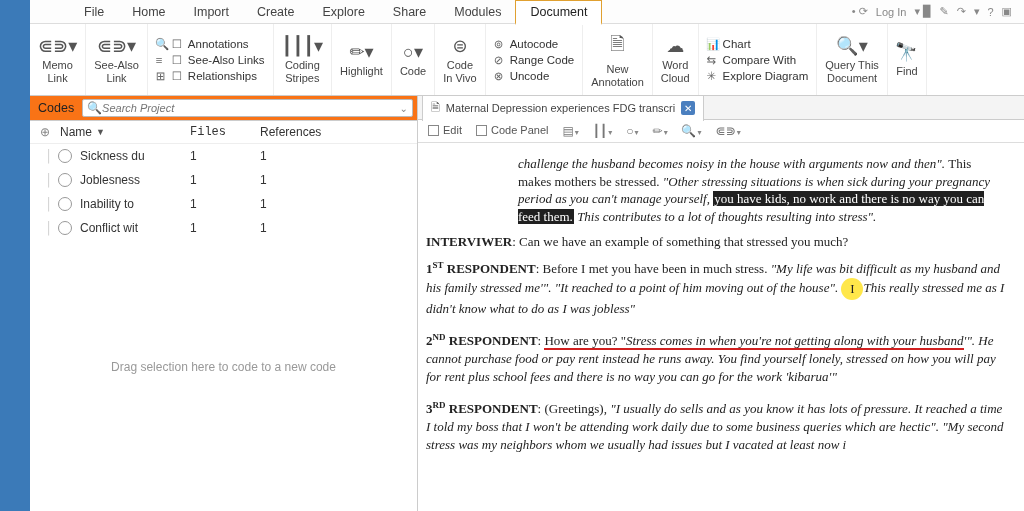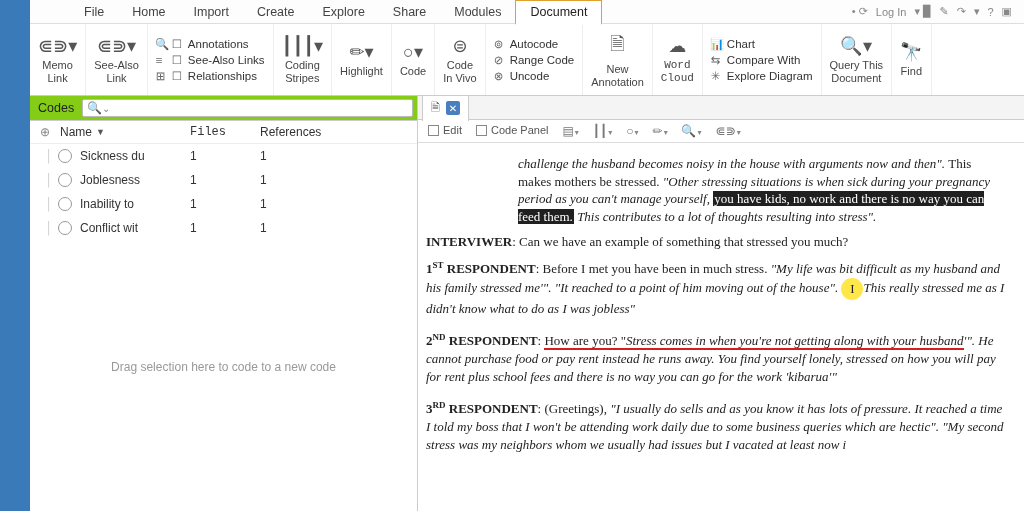--- a/index.html
+++ b/index.html
@@ -21,21 +21,21 @@
   .rgroup.big { flex-direction: column; }
   .rgroup .icon { font-size: 18px; color: #555; }
   .rgroup .lbl { font-size: 11px; color: #444; text-align: center; line-height: 1.1; margin-top: 2px; }
   .rmini { display: flex; flex-direction: column; gap: 2px; padding: 4px 8px; border-right: 1px solid #eee; font-size: 11.5px; color: #333; justify-content: center; }
   .rmini div { display: flex; align-items: center; gap: 4px; cursor: pointer; white-space: nowrap; }
   .rmini .ico { width: 12px; display: inline-block; color: #666; }
 
   
   .content { flex: 1; display: flex; overflow: hidden; }
   .sidepanel { width: 388px; display: flex; flex-direction: column; border-right: 1px solid #ccc; background: #fff; }
-  .panehdr { display: flex; align-items: center; padding: 3px 4px; border-bottom: 1px solid #ccc; background: #84cc16; gap: 4px; }
+  .panehdr { display: flex; align-items: center; padding: 3px 4px; border-bottom: 1px solid #ccc; background: #f97316; gap: 4px; }
   .panehdr .title { font-size: 12.5px; color: #222; padding: 2px 4px; }
   .panehdr .search { flex: 1; display: flex; align-items: center; border: 1px solid #bbb; border-radius: 2px; background: #fff; padding: 1px 4px; }
   .panehdr .search input { border: none; outline: none; font-size: 11px; width: 100%; font-style: italic; color: #888; }
   .panehdr .search .chev { color: #888; font-size: 10px; }
 
   .cols { display: flex; padding: 4px 8px 4px 30px; font-size: 12px; color: #333; border-bottom: 1px solid #eee; }
   .cols .addicon { position: absolute; left: 10px; color: #888; }
   .colname { width: 130px; display: flex; align-items: center; gap: 4px; }
   .colfiles { width: 70px; font-family: Liberation Mono, monospace; }
   .colrefs { flex: 1; }
@@ -158,21 +158,21 @@
             <span>Uncode</span>
           </div>
       </div>
       <div class="rgroup big">
         <span class="icon">🗎</span>
         <span class="lbl" style="white-space:pre;">New
 Annotation</span>
       </div>
       <div class="rgroup big">
         <span class="icon">☁</span>
-        <span class="lbl" style="white-space:pre;font-family:Liberation Mono, monospace;">Word
+        <span class="lbl" style="white-space:pre;">Word
 Cloud</span>
       </div>
       <div class="rmini">
         <div>
             <span class="ico">📊</span>
             <span>Chart</span>
           </div>
         <div>
             <span class="ico">⇆</span>
             <span>Compare With</span>
@@ -192,20 +192,21 @@
         <span class="lbl">Find</span>
       </div>
     </div>
 
     <div class="content">
       <div class="sidepanel">
         <div class="panehdr">
           <span class="title">Codes</span>
           <div class="search">
             <span style="color:#aaa;">🔍</span>
+            <input placeholder="Search Project" style="">
             <span class="chev">⌄</span>
           </div>
         </div>
         <div class="cols" style="position:relative;">
           <span class="addicon">⊕</span>
           <div class="colname">
               <span>Name</span>
               <span class="triangle">▼</span>
             </div>
           <div class="colfiles">Files</div>
@@ -241,20 +242,21 @@
           <span class="crefs">1</span>
         </div>
 
         <div class="dropmsg">Drag selection here to code to a new code</div>
       </div>
 
       <div class="docarea">
         <div class="tabstrip">
           <div class="doctab">
             <span>🗎</span>
+            <span>Maternal Depression experiences FDG transcri</span>
             <span class="close">✕</span>
           </div>
         </div>
         <div class="doctoolbar">
           <div class="chk">
               <span class="box"></span>
               <span>Edit</span>
             </div>
           <div class="chk">
               <span class="box"></span>

